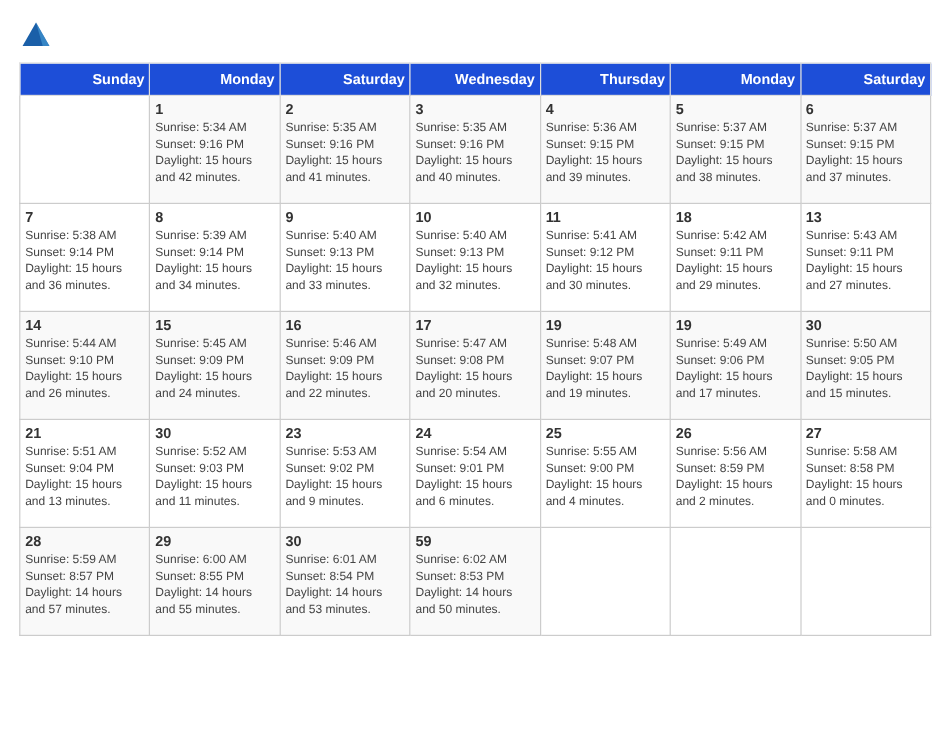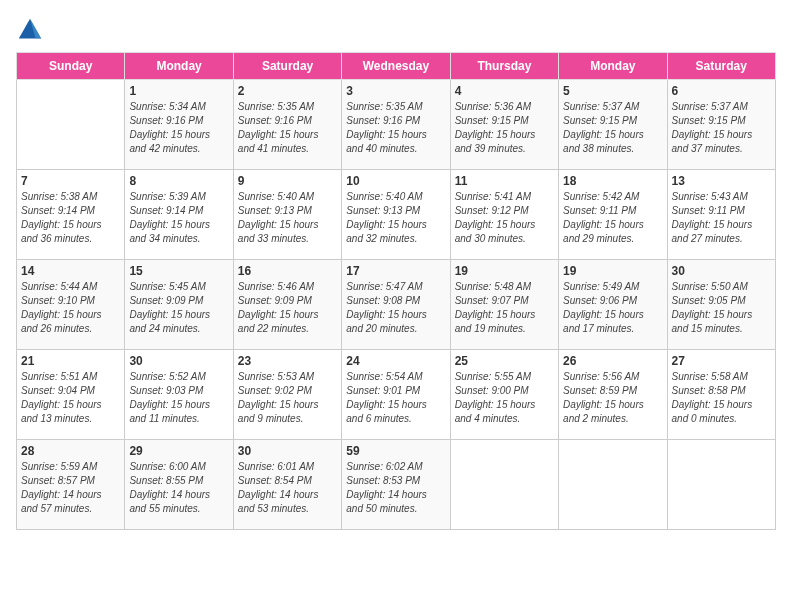--- a/index.html
+++ b/index.html
@@ -47,27 +47,27 @@
     .location-title {
       font-size: 16px;
       color: #555;
     }
     table {
       width: 100%;
       border-collapse: collapse;
       table-layout: fixed;
     }
     thead th {
-      background-color: #ec4899;
+      background-color: #1d4ed8;
       color: #fff;
       font-size: 12px;
       font-weight: bold;
       padding: 6px 4px;
       border: 1px solid #ddd;
-      text-align: center;
+      text-align: right;
     }
     tbody td {
       border: 1px solid #ccc;
       vertical-align: top;
       padding: 4px 4px;
       font-size: 10px;
       color: #333;
       height: 90px;
       background: #fff;
     }
@@ -77,21 +77,20 @@
     .day-number {
       font-size: 12px;
       font-weight: bold;
       display: block;
       margin-bottom: 2px;
     }
     .day-info {
       font-size: 10px;
       line-height: 1.4;
       color: #444;
-      font-style: italic;
     }
     .empty-cell {
       background: #fff !important;
     }
   </style>
 </head>
 <body>
 
 <div class="header-area">
   <div class="logo">

